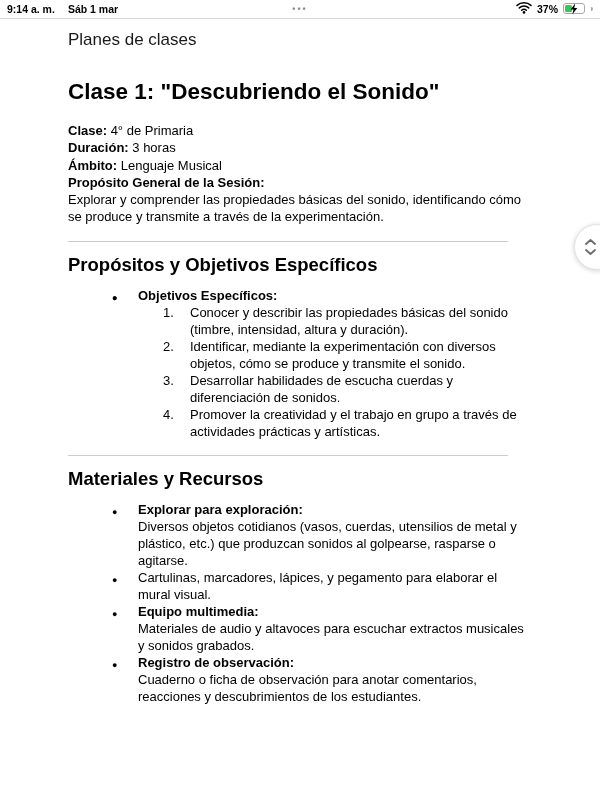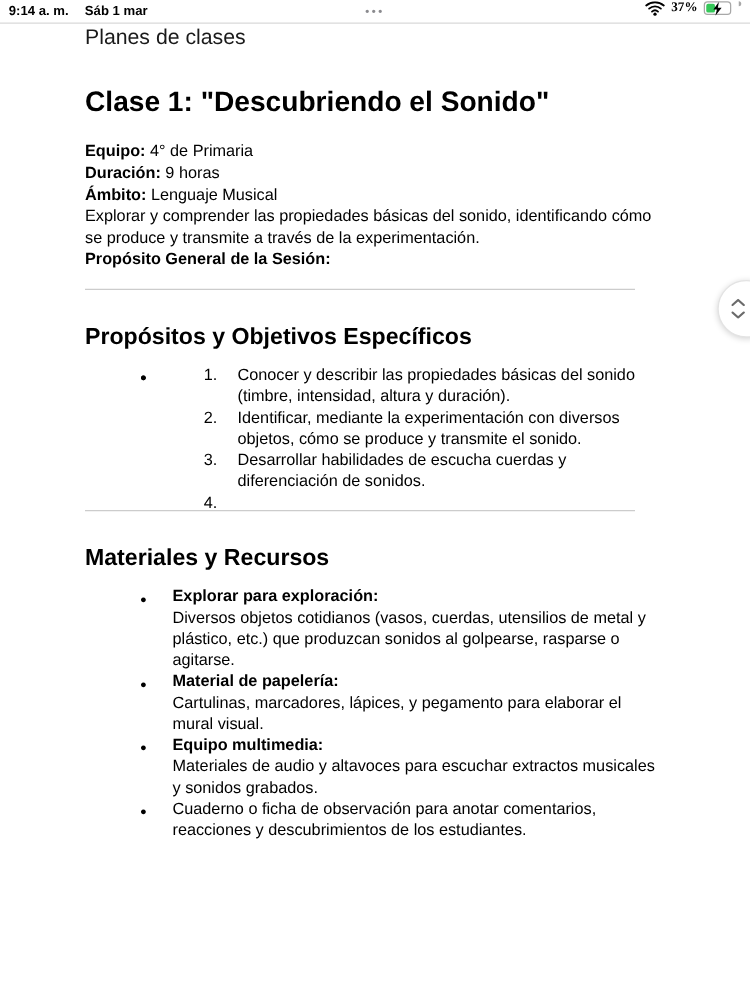--- a/index.html
+++ b/index.html
@@ -19,21 +19,21 @@
     font-size:10.5px; font-weight:600; color:#000;
     background:#fff; z-index:5;
   }
   .sb-left { display:flex; gap:13px; align-items:center; }
   .sb-center {
     position:absolute; left:0; right:0; text-align:center;
     color:#8a8a8e; font-size:9px; letter-spacing:2px; font-weight:700;
     pointer-events:none;
   }
   .sb-center span { pointer-events:auto; }
-  .sb-right { display:flex; gap:5px; align-items:flex-start;font-family:Liberation Serif, serif; }
+  .sb-right { display:flex; gap:5px; align-items:center; }
   .battery { position:relative; width:22px; height:11px;
     border:1px solid #a8a8a8; border-radius:3px; background:#fff; }
   .battery-fill { position:absolute; left:1px; top:1px; bottom:1px;
     width:37%; border-radius:1.5px; }
   .battery-bolt { position:absolute; left:50%; top:50%;
     transform:translate(-50%,-50%); }
   .battery-nub { width:2px; height:4px; background:#a8a8a8;
     border-radius:0 2px 2px 0; margin-left:1px; }
 
   
@@ -41,27 +41,27 @@
     position:absolute; top:224px; right:-20px; width:46px; height:46px;
     background:#fff; border:1px solid #e3e3e3; border-radius:50%;
     box-shadow:0 1px 5px rgba(0,0,0,.18);
     display:flex; flex-direction:column; align-items:flex-start;
     justify-content:center; gap:4px; padding-left:10px; z-index:4;
   }
 
   
   .page { position:absolute; top:19px; left:68px; width:464px; }
   .doc-title { font-size:17px; font-weight:400; line-height:22px;
-    color:#1a1a1a; }
+    margin-top:10px; color:#1a1a1a; }
   .h1 { font-size:22.5px; font-weight:700; line-height:27px; margin-top:27px; }
   .meta { margin-top:17px; font-size:13px; line-height:17.3px; }
   .meta b { font-weight:700; }
   .rule { border:none; border-top:1px solid #cccccc; width:440px;
     margin-top:15px; }
-  .h2 { font-size:18.5px; font-weight:700; line-height:21px; margin-top:26px; }
+  .h2 { font-size:18.5px; font-weight:700; line-height:21px; margin-top:12px; }
   .blist { margin-top:12px; font-size:13px; line-height:17px; }
   .bli { position:relative; padding-left:70px; }
   .bli .marker { position:absolute; left:44px; top:0; font-size:13px; }
   .bli .term { font-weight:700; }
   .oli { position:relative; padding-left:122px; padding-right:14px; }
   .oli .num { position:absolute; left:95px; top:0; }
 </style>
 </head>
 <body>
 
@@ -102,75 +102,77 @@
   </svg>
 </div>
 
 <div class="page">
 
   <div class="doc-title">Planes de clases</div>
 
   <div class="h1">Clase 1: "Descubriendo el Sonido"</div>
 
   <div class="meta">
-    <div><b>Equipo:</b><span> 4° de Primaria</span></div>
-    <div><b>Duración:</b><span> 9 horas</span></div>
+    <div><b>Clase:</b><span> 4° de Primaria</span></div>
+    <div><b>Duración:</b><span> 3 horas</span></div>
     <div><b>Ámbito:</b><span> Lenguaje Musical</span></div>
+    <div><b>Propósito General de la Sesión:</b></div>
     <div>Explorar y comprender las propiedades básicas del sonido, identificando cómo se produce y transmite a través de la experimentación.</div>
-    <div><b>Propósito General de la Sesión:</b></div>
   </div>
 
   <hr class="rule">
 
   <div class="h2">Propósitos y Objetivos Específicos</div>
 
   <div class="blist">
     <div class="bli">
       <span class="marker" style="font-size: 9px; top: 3px;">●</span>
     </div>
     <div class="bli">
       <span class="marker" style="font-size: 9px; top: 3px;">●</span>
+      <div class="term">Objetivos Específicos:</div>
     </div>
     <div class="oli">
       <span class="num">1.</span>
       <span>Conocer y describir las propiedades básicas del sonido (timbre, intensidad, altura y duración).</span>
     </div>
     <div class="oli">
       <span class="num">2.</span>
       <span>Identificar, mediante la experimentación con diversos objetos, cómo se produce y transmite el sonido.</span>
     </div>
     <div class="oli">
       <span class="num">3.</span>
       <span>Desarrollar habilidades de escucha cuerdas y diferenciación de sonidos.</span>
     </div>
     <div class="oli">
       <span class="num">4.</span>
+      <span>Promover la creatividad y el trabajo en grupo a través de actividades prácticas y artísticas.</span>
     </div>
   </div>
 
   <hr class="rule">
 
   <div class="h2">Materiales y Recursos</div>
 
   <div class="blist">
     <div class="bli">
       <span class="marker" style="font-size: 9px; top: 3px;">●</span>
       <div class="term">Explorar para exploración:</div>
       <div class="desc">Diversos objetos cotidianos (vasos, cuerdas, utensilios de metal y plástico, etc.) que produzcan sonidos al golpearse, rasparse o agitarse.</div>
     </div>
     <div class="bli">
       <span class="marker" style="font-size: 9px; top: 3px;">●</span>
-      <div class="term">Material de papelería:</div>
       <div class="desc">Cartulinas, marcadores, lápices, y pegamento para elaborar el mural visual.</div>
     </div>
     <div class="bli">
       <span class="marker" style="font-size: 9px; top: 3px;">●</span>
       <div class="term">Equipo multimedia:</div>
       <div class="desc">Materiales de audio y altavoces para escuchar extractos musicales y sonidos grabados.</div>
     </div>
     <div class="bli">
       <span class="marker" style="font-size: 9px; top: 3px;">●</span>
+      <div class="term">Registro de observación:</div>
       <div class="desc">Cuaderno o ficha de observación para anotar comentarios, reacciones y descubrimientos de los estudiantes.</div>
     </div>
 
   </div>
 
 </div>
 
 </body></html>

